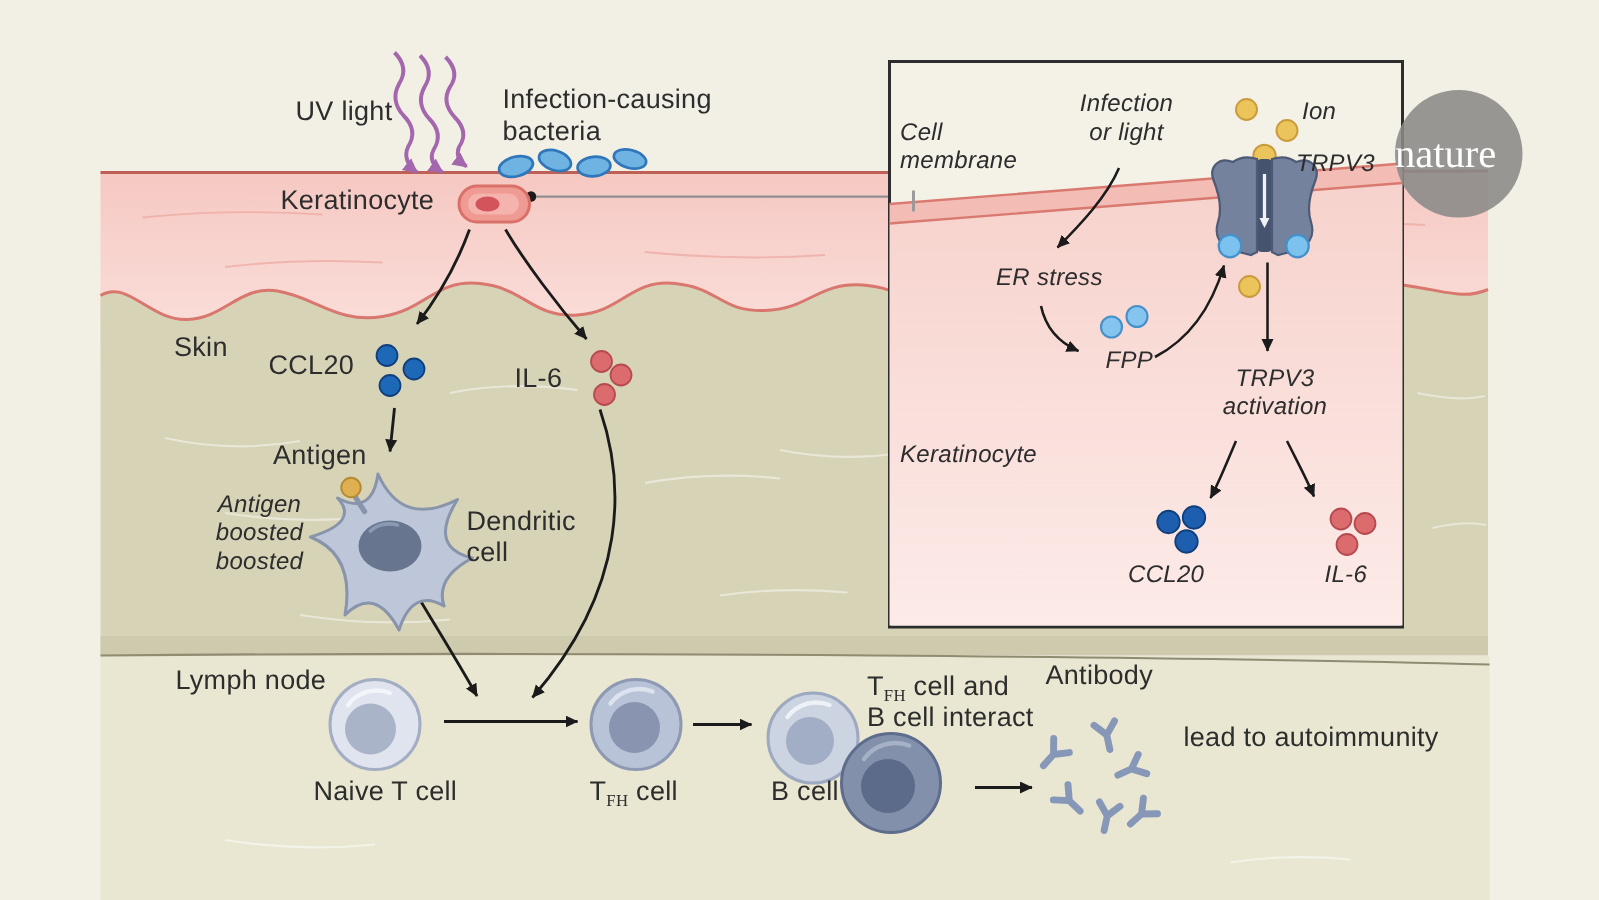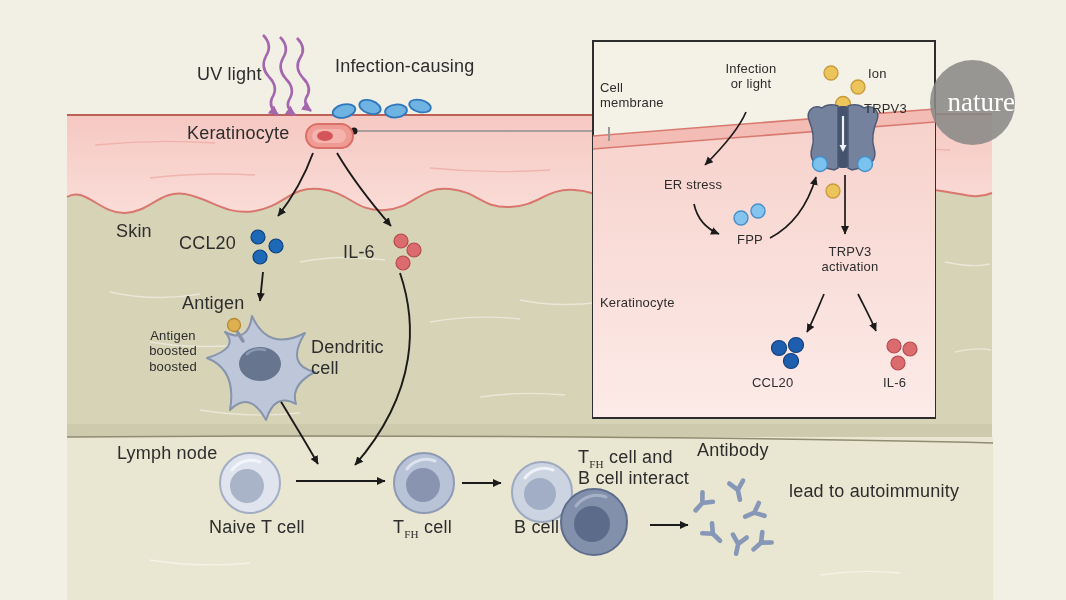--- a/index.html
+++ b/index.html
@@ -1,25 +1,25 @@
 <!DOCTYPE html>
 <html><head>
 <meta charset="utf-8">
 <style>
   html,body{margin:0;padding:0;}
   .stage{position:relative;width:1066px;height:600px;background:#f2efe5;overflow:hidden;
          font-family:"Liberation Sans","DejaVu Sans",sans-serif;color:#2d2d2d;}
   .stage svg{position:absolute;left:0;top:0;}
   .lbl{position:absolute;font-size:18px;line-height:1.18;letter-spacing:.2px;white-space:nowrap;}
-  .lbl.small{font-size:13px;}
+  .lbl.small{font-size:16px;font-style:italic;}
   .ctr{text-align:center;white-space:normal;}
   .rgt{text-align:center;}
   sub.sb{font-size:.62em;line-height:0;font-family:Liberation Serif, serif;}
   .logo{position:absolute;left:930px;top:60px;width:85px;height:85px;border-radius:50%;
-        background:rgba(138,138,136,.88);display:flex;align-items:center;justify-content:flex-end;
+        background:rgba(138,138,136,.88);display:flex;align-items:center;justify-content:flex-start;
         font-family:"Liberation Serif","DejaVu Serif",serif;font-size:27px;color:#fff;}
 </style>
 </head>
 <body>
 
 <div class="stage">
 
 <svg width="1066" height="600" viewBox="0 0 1066 600">
   <defs>
     <marker id="mB" markerUnits="userSpaceOnUse" markerWidth="10" markerHeight="9" refX="8" refY="4" orient="auto">
@@ -188,20 +188,21 @@
   <g fill="#dc6b6e" stroke="#b54a50" stroke-width="1.2">
     <circle cx="894" cy="346" r="7"></circle>
         <circle cx="910" cy="349" r="7"></circle>
         <circle cx="898" cy="363" r="7"></circle>
   </g>
 </svg>
 
   <div class="lbl" style="left:197px;top:64px">UV light</div>
   <div class="lbl" style="left:335px;top:56px">
     <div>Infection-causing</div>
+    <div>bacteria</div>
   </div>
   <div class="lbl" style="left:187px;top:123px">Keratinocyte</div>
   <div class="lbl" style="left:116px;top:221px">Skin</div>
   <div class="lbl" style="left:179px;top:233px">CCL20</div>
   <div class="lbl" style="left:343px;top:242px">IL-6</div>
   <div class="lbl" style="left:182px;top:293px">Antigen</div>
   <div class="lbl small rgt" style="left:126px;top:328px;width:94px">
     <div>Antigen</div>
     <div>boosted</div>
     <div>boosted</div>

